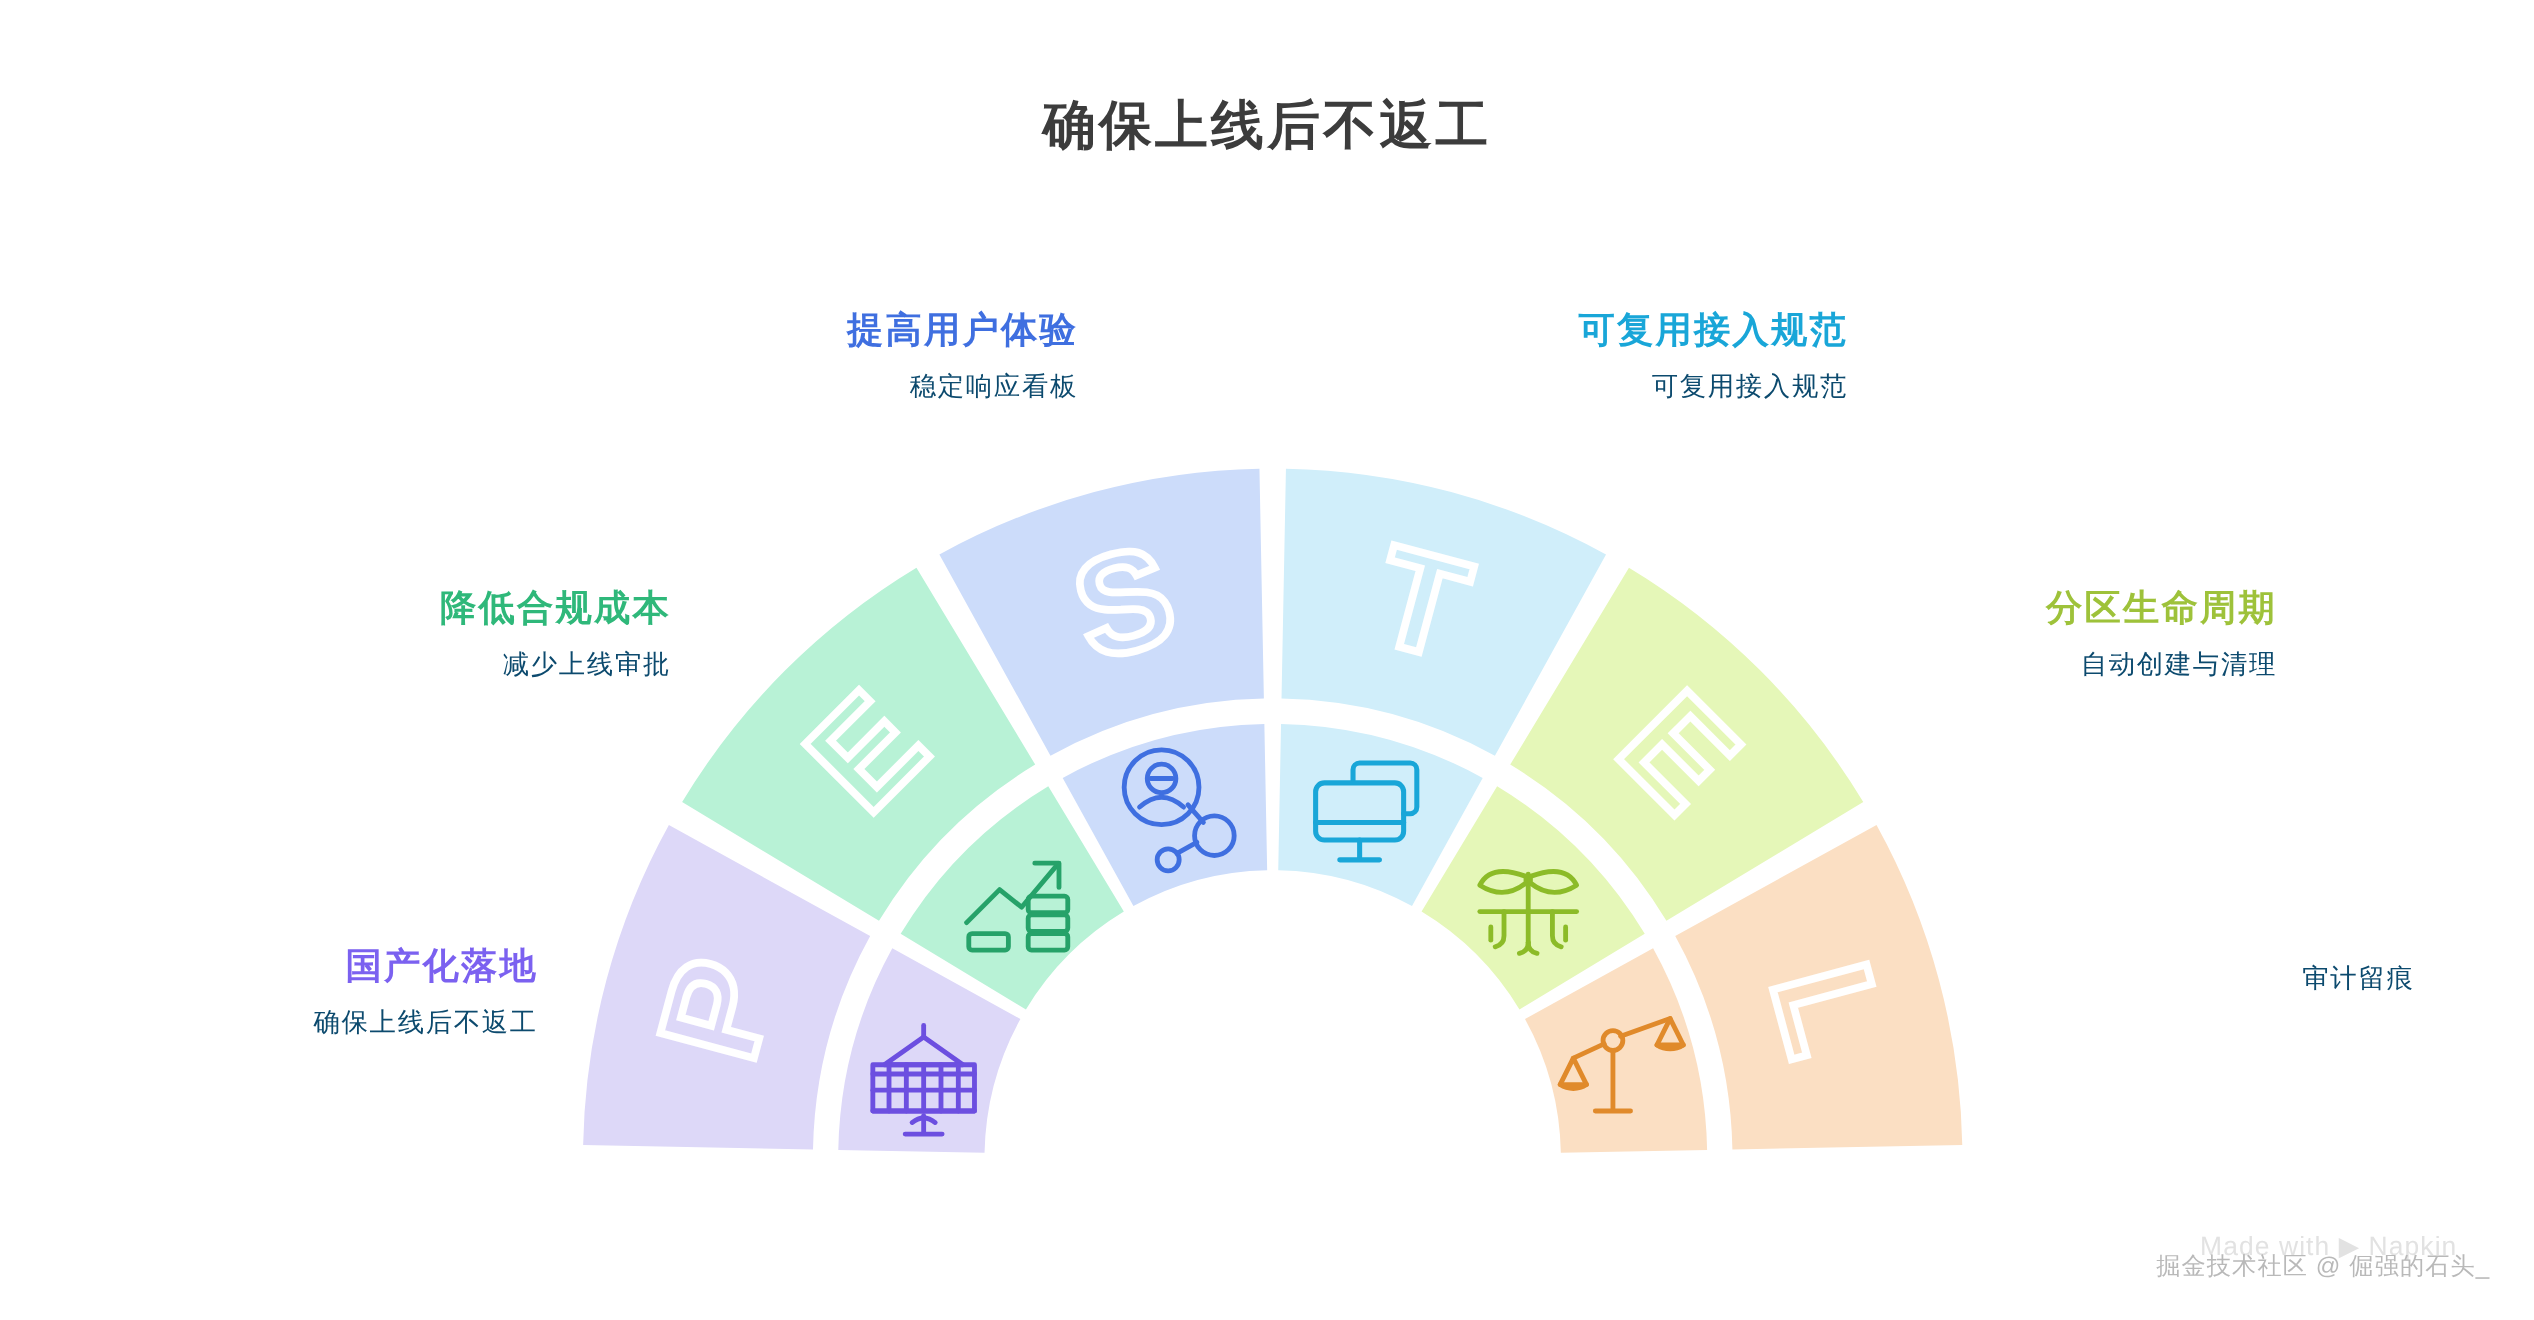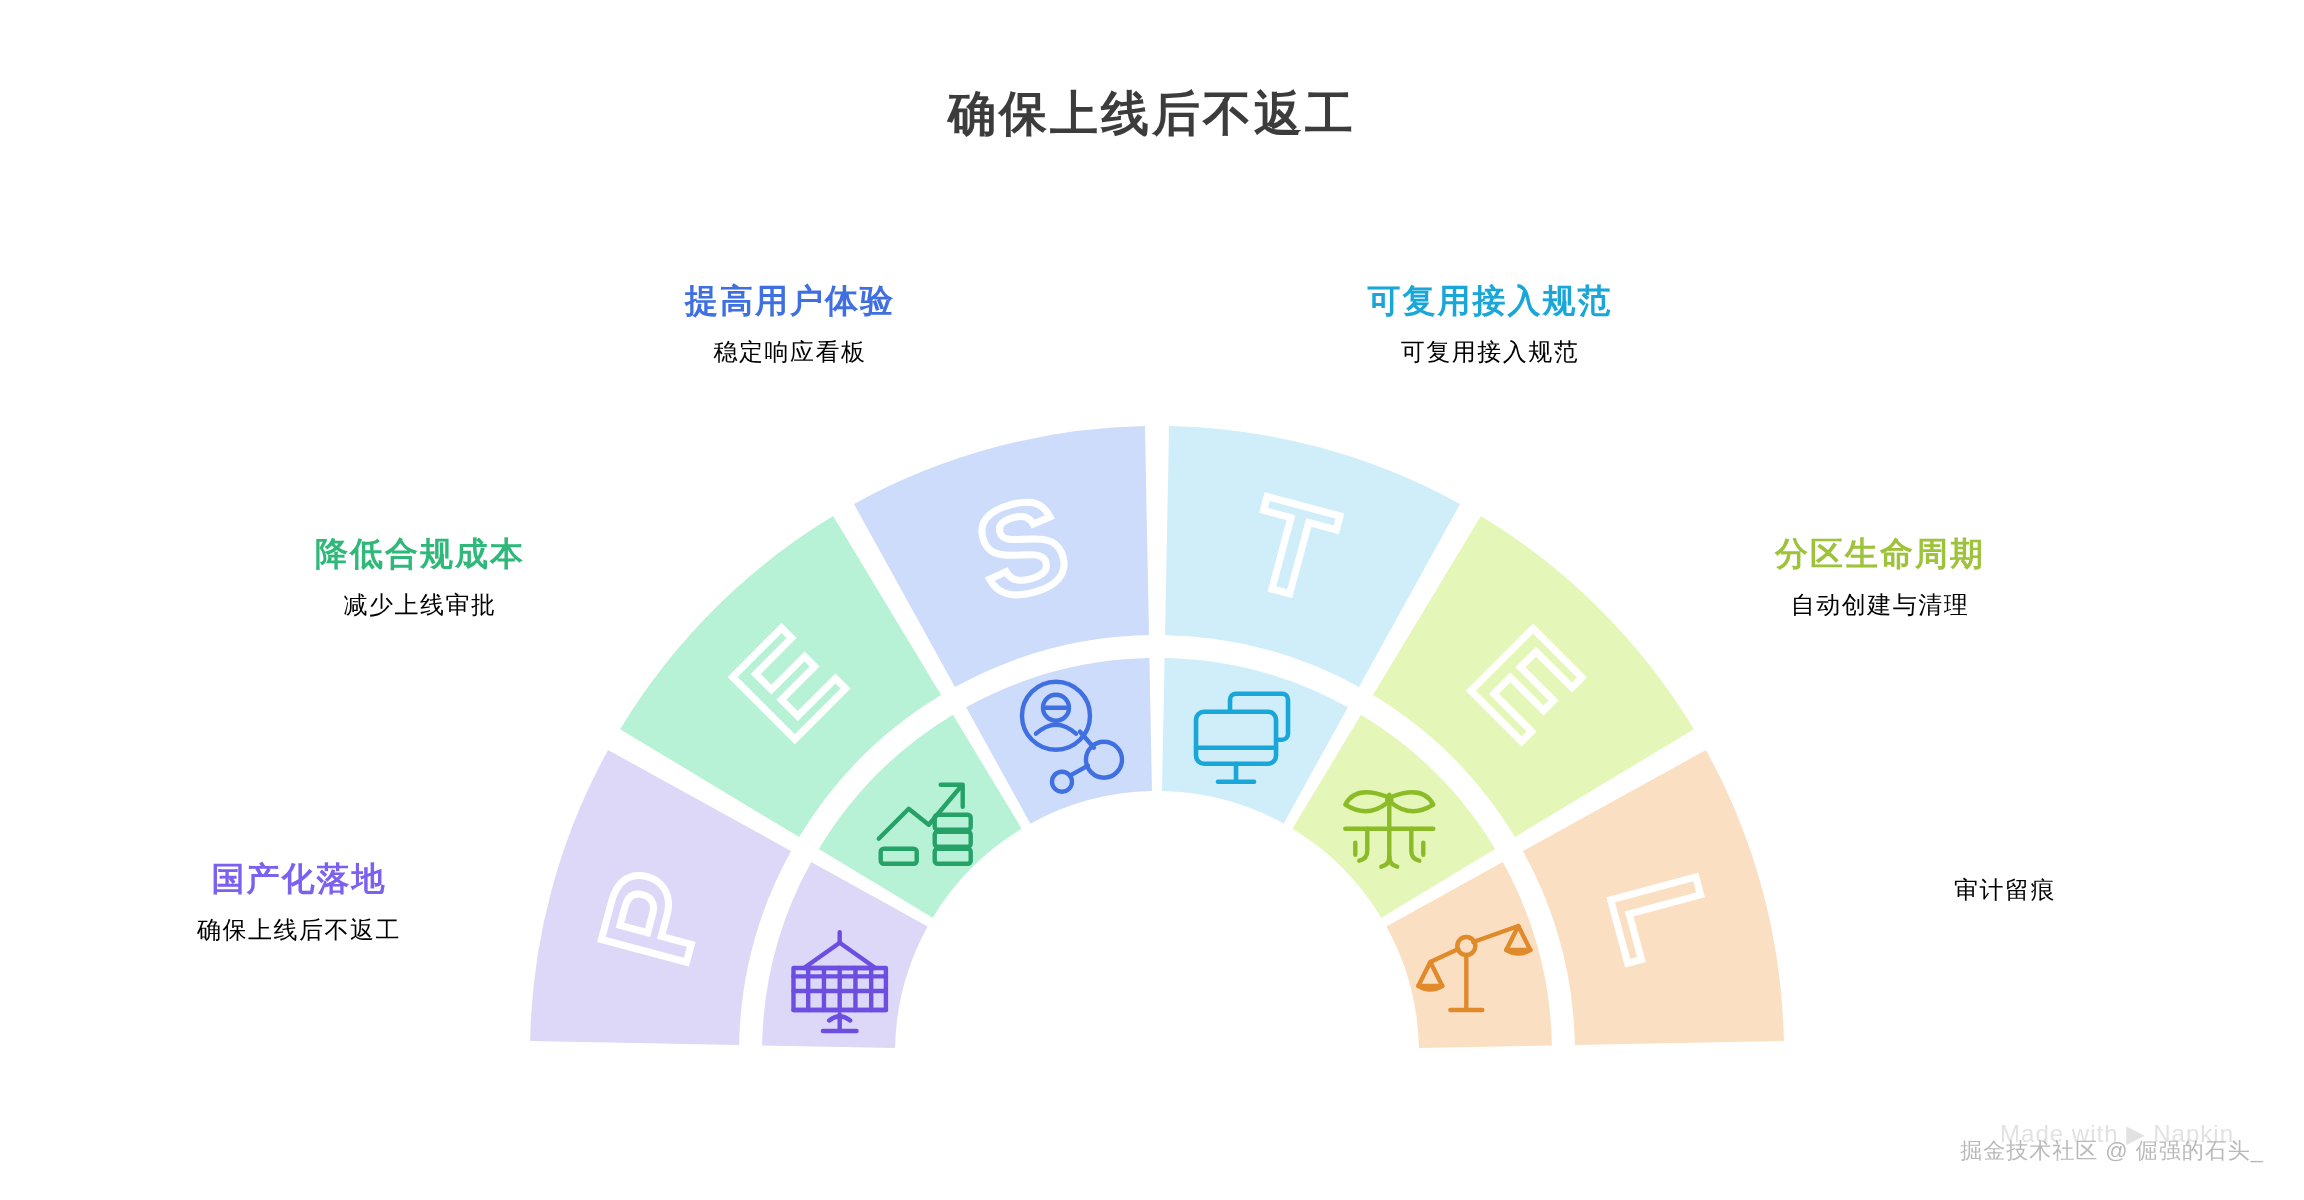--- a/index.html
+++ b/index.html
@@ -31,36 +31,36 @@
   #wheel {
     position: absolute;
     left: 0;
     top: 0;
     width: 2304px;
     height: 1200px;
   }
 
   .callout {
     position: absolute;
-    text-align: center;
+    text-align: right;
     line-height: 1.2;
   }
   .callout .c-title {
     font-family: "Liberation Serif", "DejaVu Serif", serif;
     font-size: 33px;
     font-weight: 600;
     letter-spacing: 2px;
     white-space: nowrap;
   }
   .callout .c-sub {
     margin-top: 16px;
     font-family: "Liberation Serif", "DejaVu Serif", serif;
     font-size: 24px;
     font-weight: 400;
-    color: #000000;
+    color: #0c4a6e;
     letter-spacing: 1.5px;
     white-space: nowrap;
   }
 
   
   #callout-s  { left: 600px;  top: 282px; width: 380px; }
   #callout-t  { left: 1300px; top: 282px; width: 380px; }
   #callout-e1 { left: 230px;  top: 535px; width: 380px; }
   #callout-e2 { left: 1690px; top: 535px; width: 380px; }
   #callout-p  { left: 109px;  top: 860px; width: 380px; }

